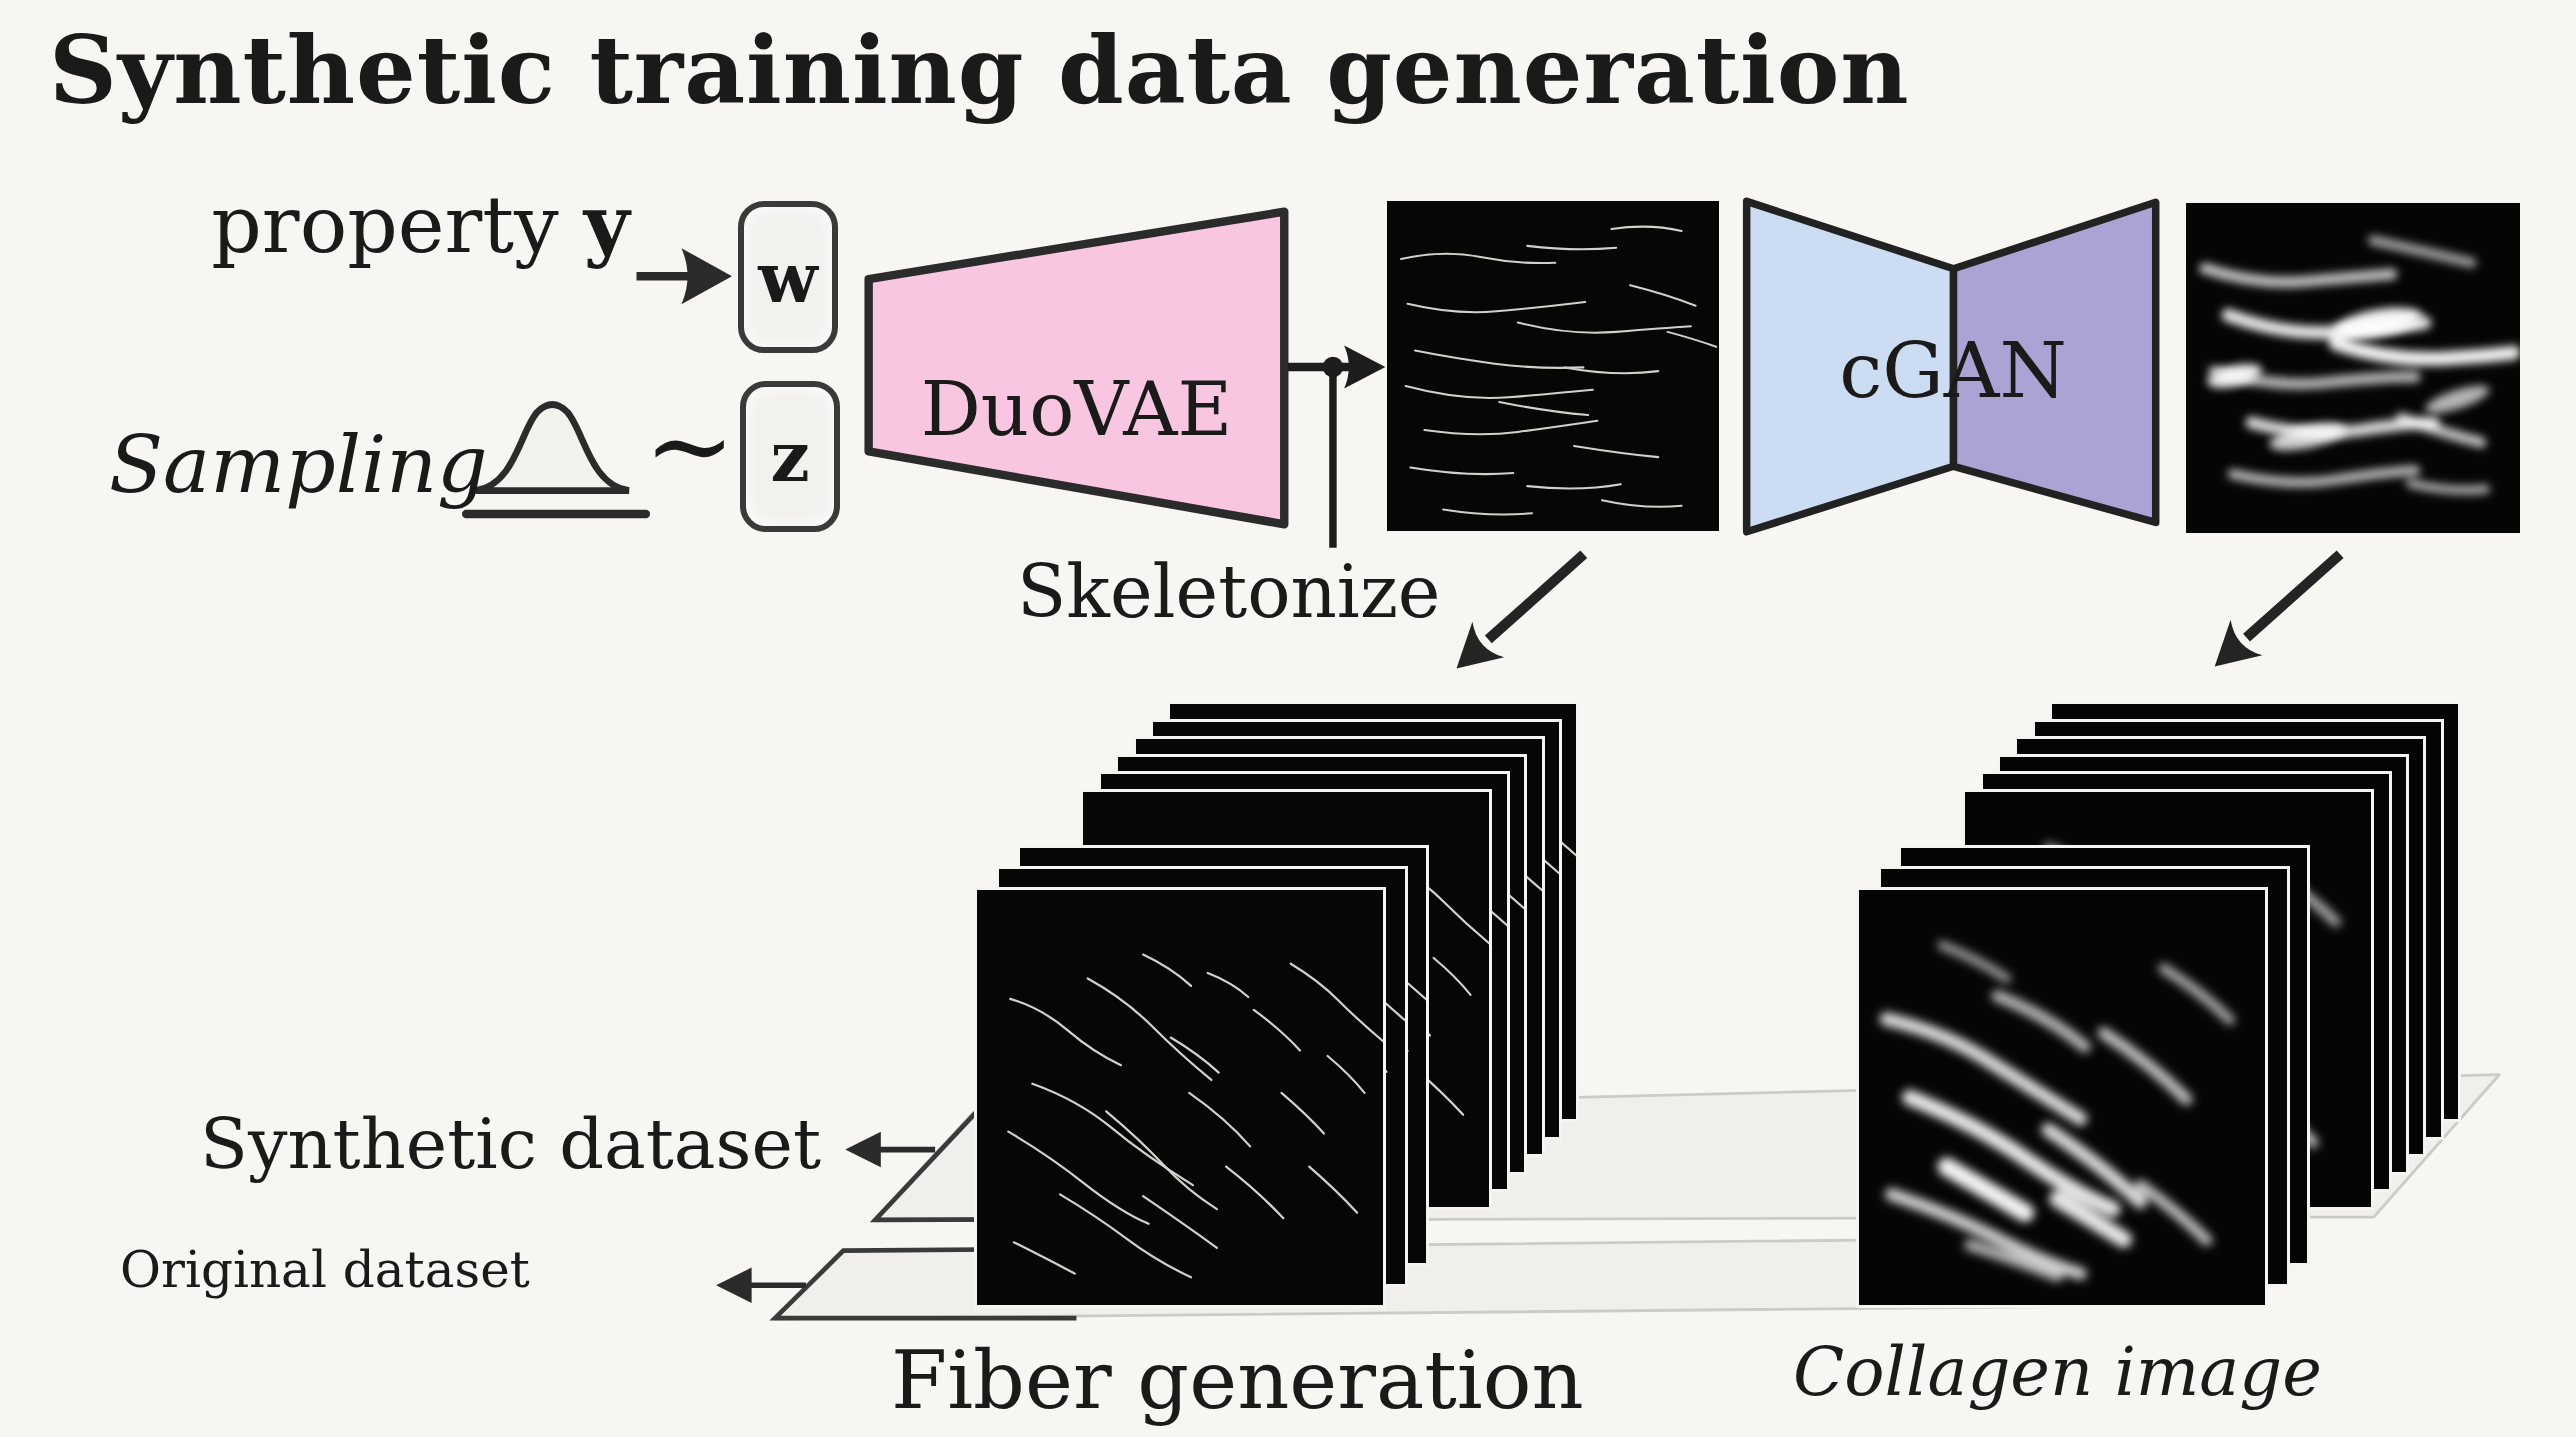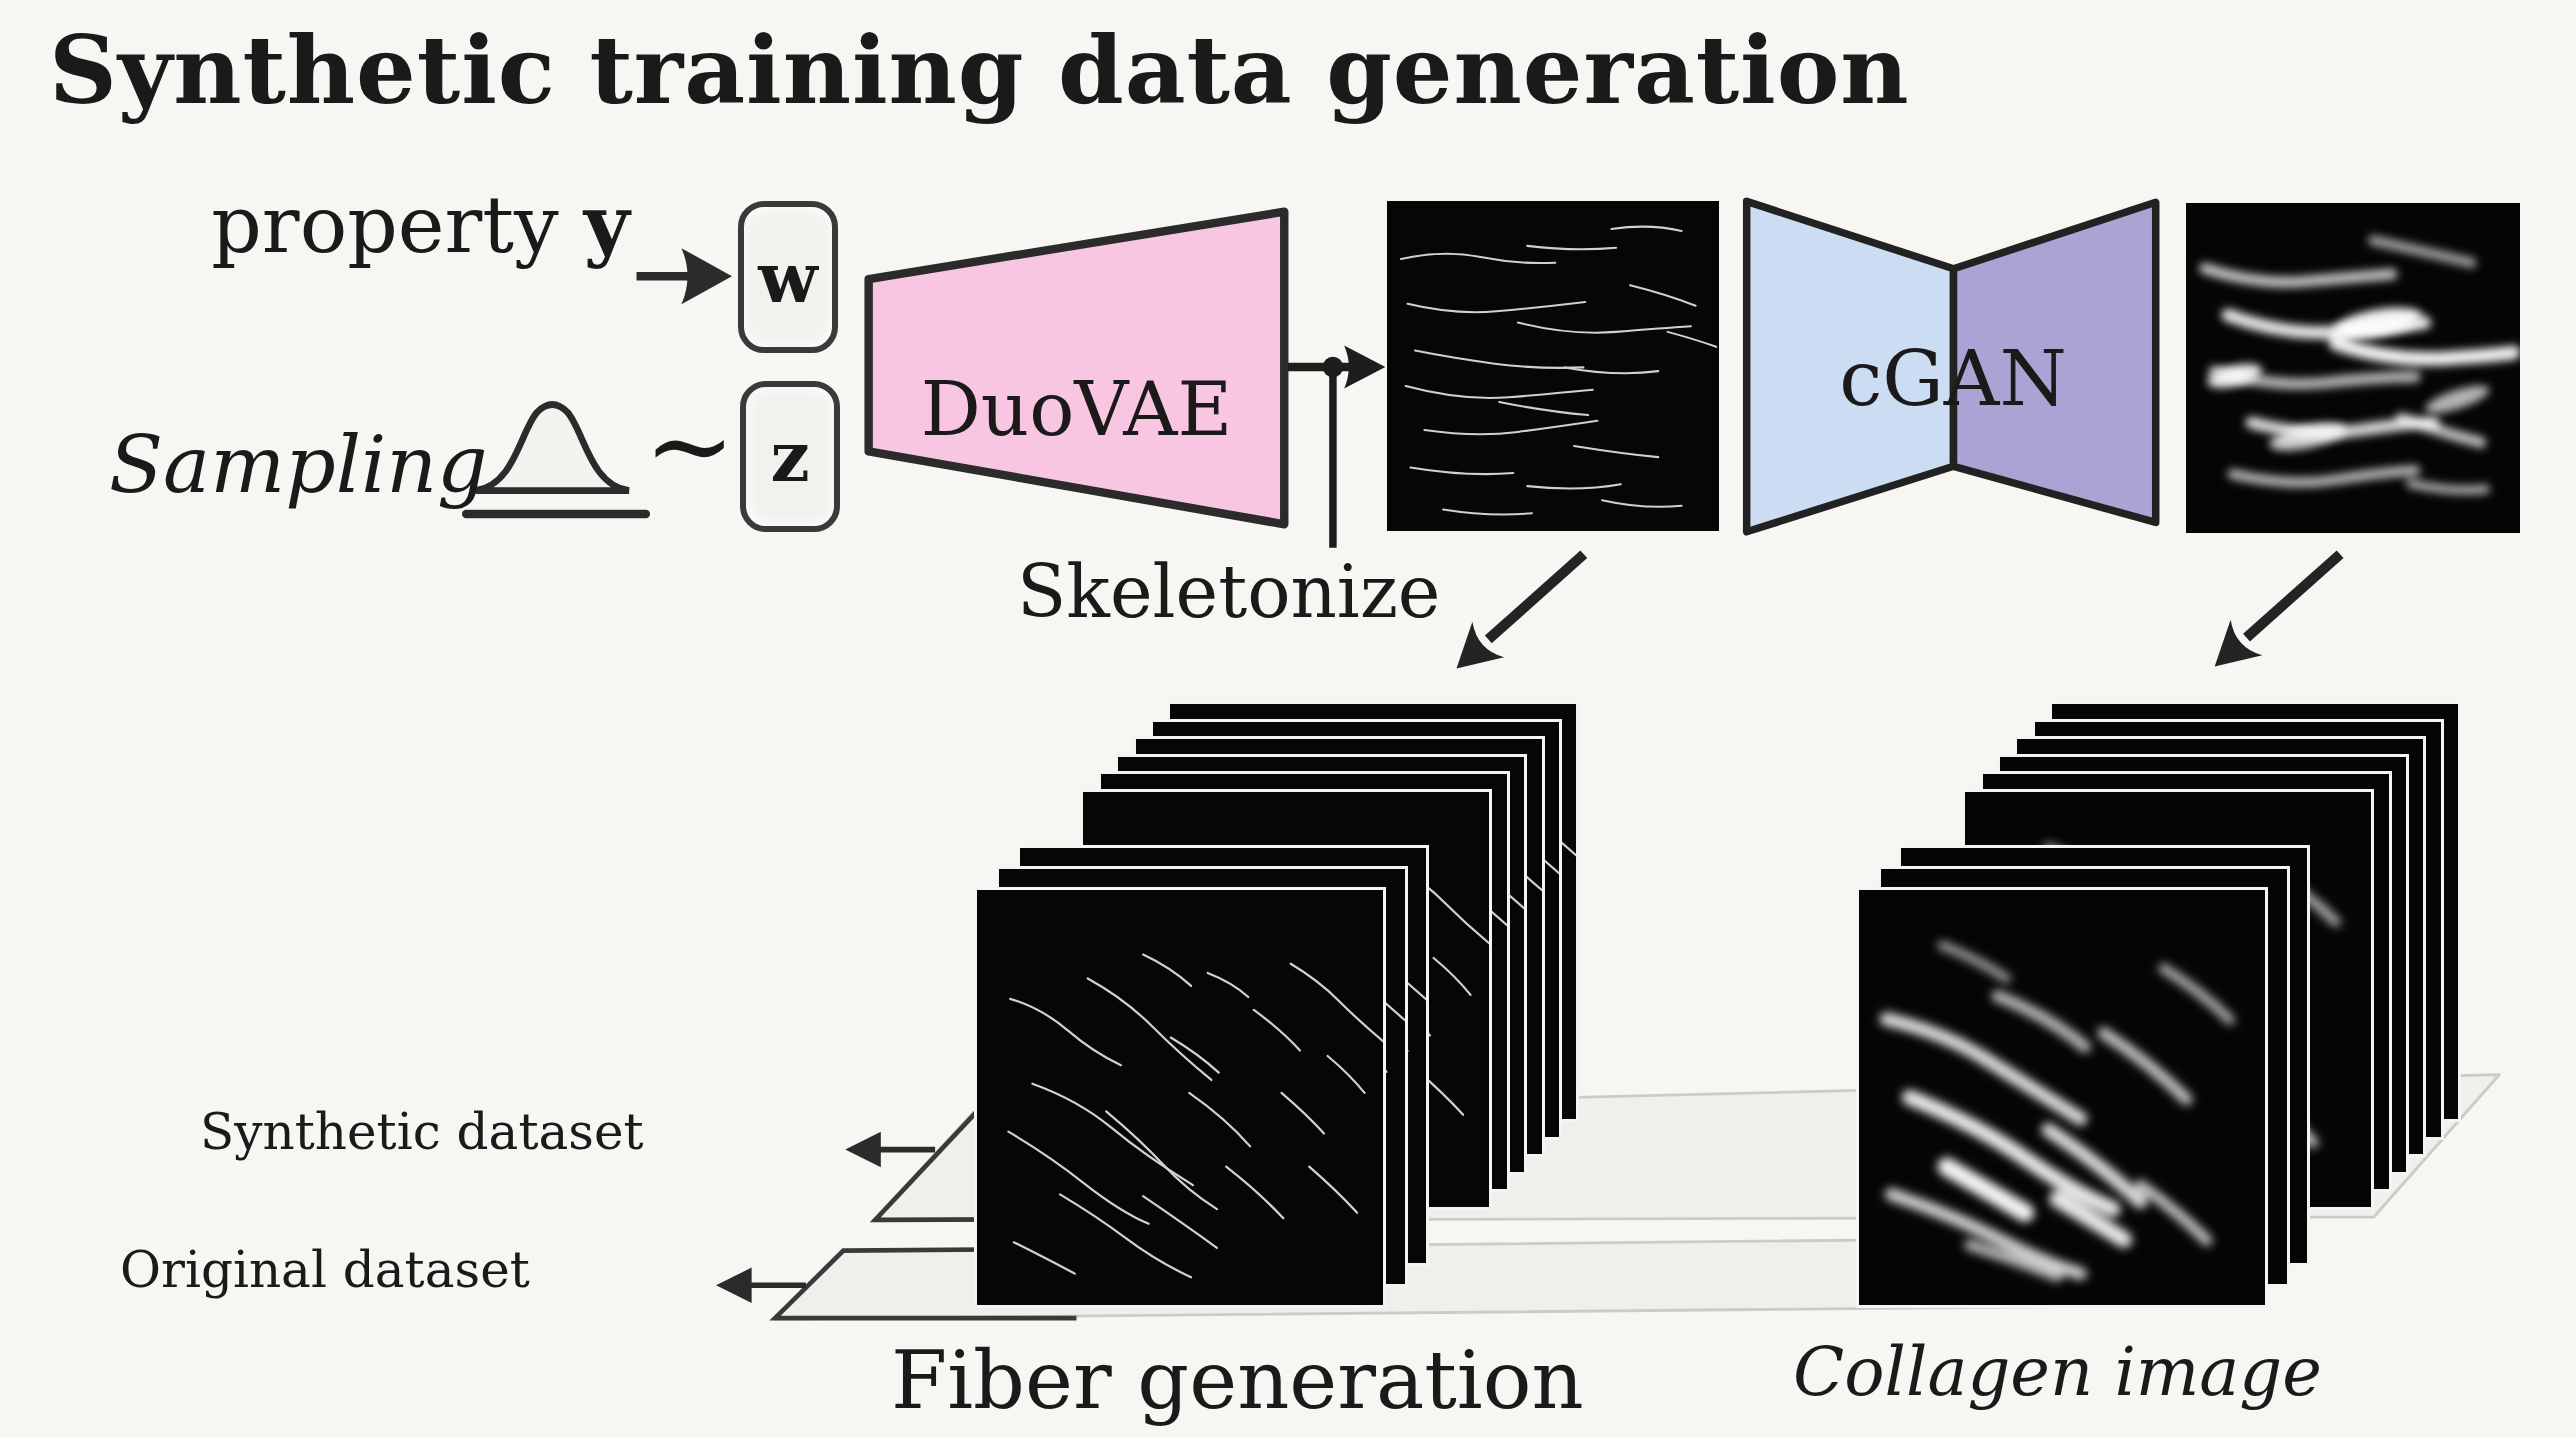--- a/index.html
+++ b/index.html
@@ -15,23 +15,23 @@
   #title{left:49px;top:15px;font-size:94px;font-weight:bold;letter-spacing:0.9px;}
   #centerline-label{left:168px;top:180px;width:505px;text-align:center;font-size:79px;line-height:90px;}
   #sampling-label{left:109px;top:419px;font-size:79px;font-style:italic;}
   #tilde{left:644px;top:382px;font-size:109px;}
   .varbox{position:absolute;z-index:4;width:100px;box-sizing:border-box;border:6.6px solid #3a3a3a;border-radius:26px;
           background:var(--box,#f2f1ee);display:flex;align-items:center;justify-content:center;
           font-weight:bold;font-size:69px;box-shadow:inset 0 0 17px #ffffff;}
   #w-box{left:738px;top:201px;height:152px;}
   #z-box{left:740px;top:381px;height:151px;}
   #duovae-label{left:880px;top:329px;width:393px;text-align:center;font-size:75px;z-index:4;margin-top:36px;}
-  #cgan-label{left:1766px;top:326px;width:374px;text-align:center;font-size:77px;z-index:4;margin-top:8px;}
+  #cgan-label{left:1766px;top:326px;width:374px;text-align:center;font-size:77px;z-index:4;}
   #skeletonize-label{left:1017px;top:550px;font-size:72px;}
-  #synthetic-label{left:200px;top:1103px;font-size:50px;}
+  #synthetic-label{left:200px;top:1103px;font-size:70px;}
   #original-label{left:120px;top:1241px;font-size:50px;}
   #fiber-label{left:891px;top:1333px;font-size:81px;}
   #collagen-label{left:1793px;top:1333px;font-size:67px;font-style:italic;}
   .imgpanel{position:absolute;z-index:2;background:#060606;}
   #fiber-image-top{left:1387px;top:201px;width:332px;height:330px;}
   #collagen-image-top{left:2186px;top:203px;width:334px;height:330px;}
   .imgpanel svg{display:block;width:100%;height:100%;}
   .stack-layer{position:absolute;box-sizing:border-box;border:3.7px solid #f4f4f2;background:#060606;}
   .stack-layer svg{display:block;width:100%;height:100%;}
   #texdefs{position:absolute;width:0;height:0;overflow:hidden;}

